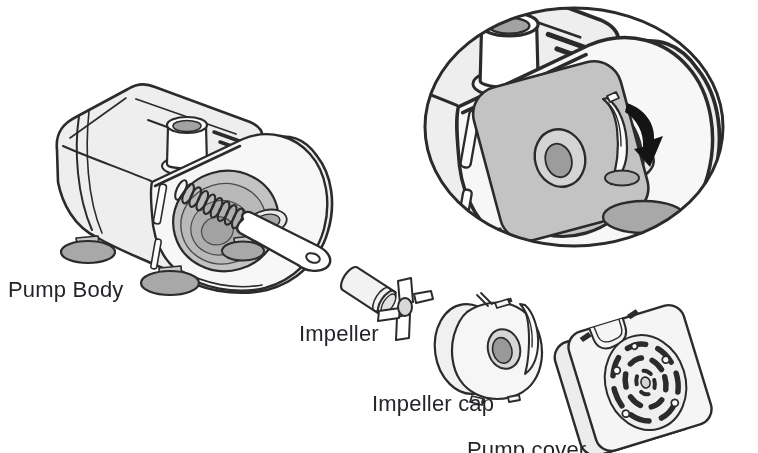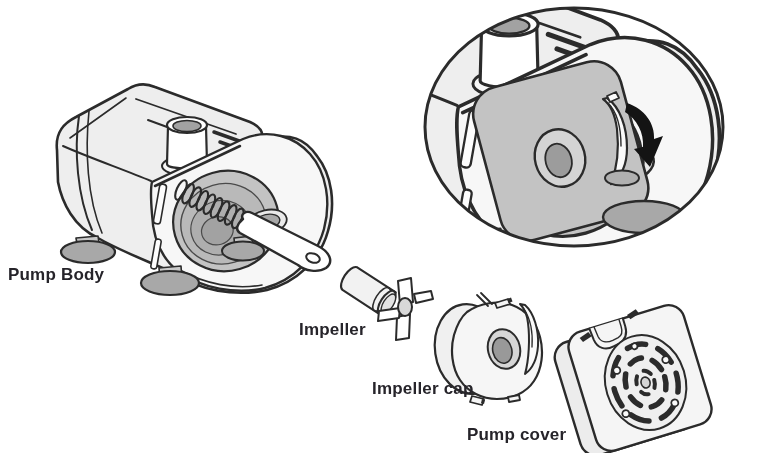--- a/index.html
+++ b/index.html
@@ -7,22 +7,22 @@
     position:relative;width:758px;height:453px;overflow:hidden;
     background:var(--background,#fff);
     font-family:"Liberation Sans","DejaVu Sans",sans-serif;
   }
   #art{position:absolute;left:0;top:0;}
   #art path,#art ellipse,#art rect,#art line,#art circle{
     stroke:var(--line,#2b2b2b);stroke-width:2.2;
     stroke-linecap:round;stroke-linejoin:round;fill:none;
   }
   .part-label{
-    position:absolute;font-weight:bold;font-size:17px;line-height:1.1;
-    color:var(--label-text,#26242a);white-space:nowrap;letter-spacing:.2px;
+    position:absolute;font-weight:normal;font-size:22px;line-height:1.1;
+    color:var(--label-text,#26242a);white-space:nowrap;letter-spacing:.2px;margin-top:12px;
   }
 </style>
 </head>
 <body>
 
 <div id="stage">
 
 <svg id="art" width="758" height="453" viewBox="0 0 758 453">
   <defs>
     <clipPath id="calloutClip">
@@ -187,16 +187,16 @@
         <circle cx="26" cy="-16" r="3.5" style="fill:#fafafa;stroke-width:1.8"></circle>
         <circle cx="-28" cy="24" r="3.5" style="fill:#fafafa;stroke-width:1.8"></circle>
         <circle cx="22" cy="28" r="3.5" style="fill:#fafafa;stroke-width:1.8"></circle>
         <circle cx="0" cy="-38" r="3" style="fill:#fafafa;stroke-width:1.8"></circle>
       </g>
     </g>
   </g>
 </svg>
 
 <div class="part-label" style="left:8px;top:266px">Pump Body</div>
-<div class="part-label" style="left:299px;top:321px">Impeller</div>
+<div class="part-label" style="left:299px;top:310px">Impeller</div>
 <div class="part-label" style="left:372px;top:380px">Impeller cap</div>
 <div class="part-label" style="left:467px;top:426px">Pump cover</div>
 </div>
 
 </body></html>

